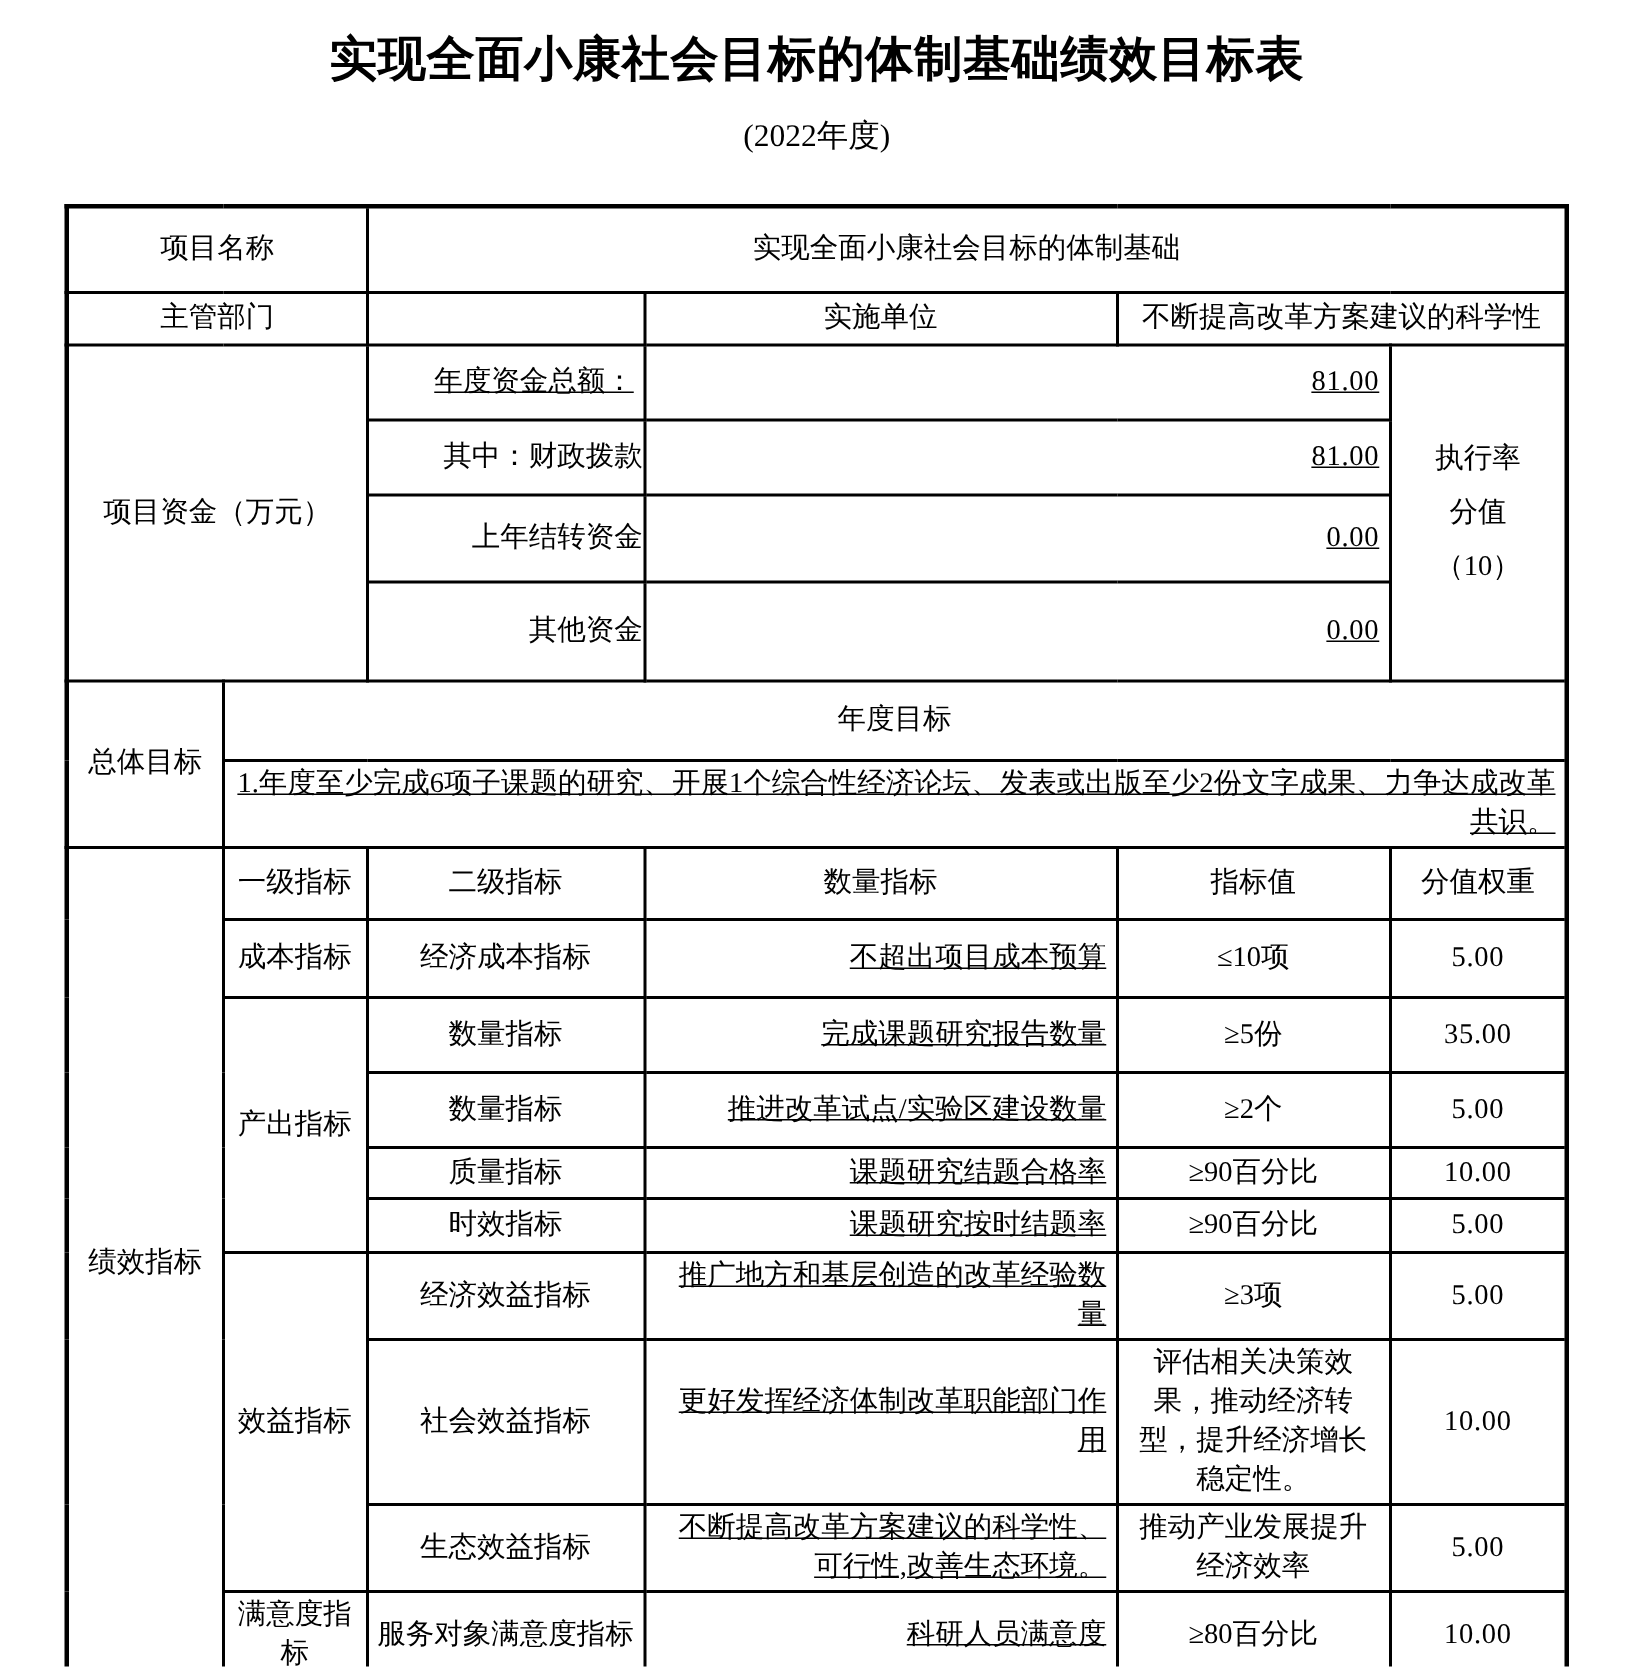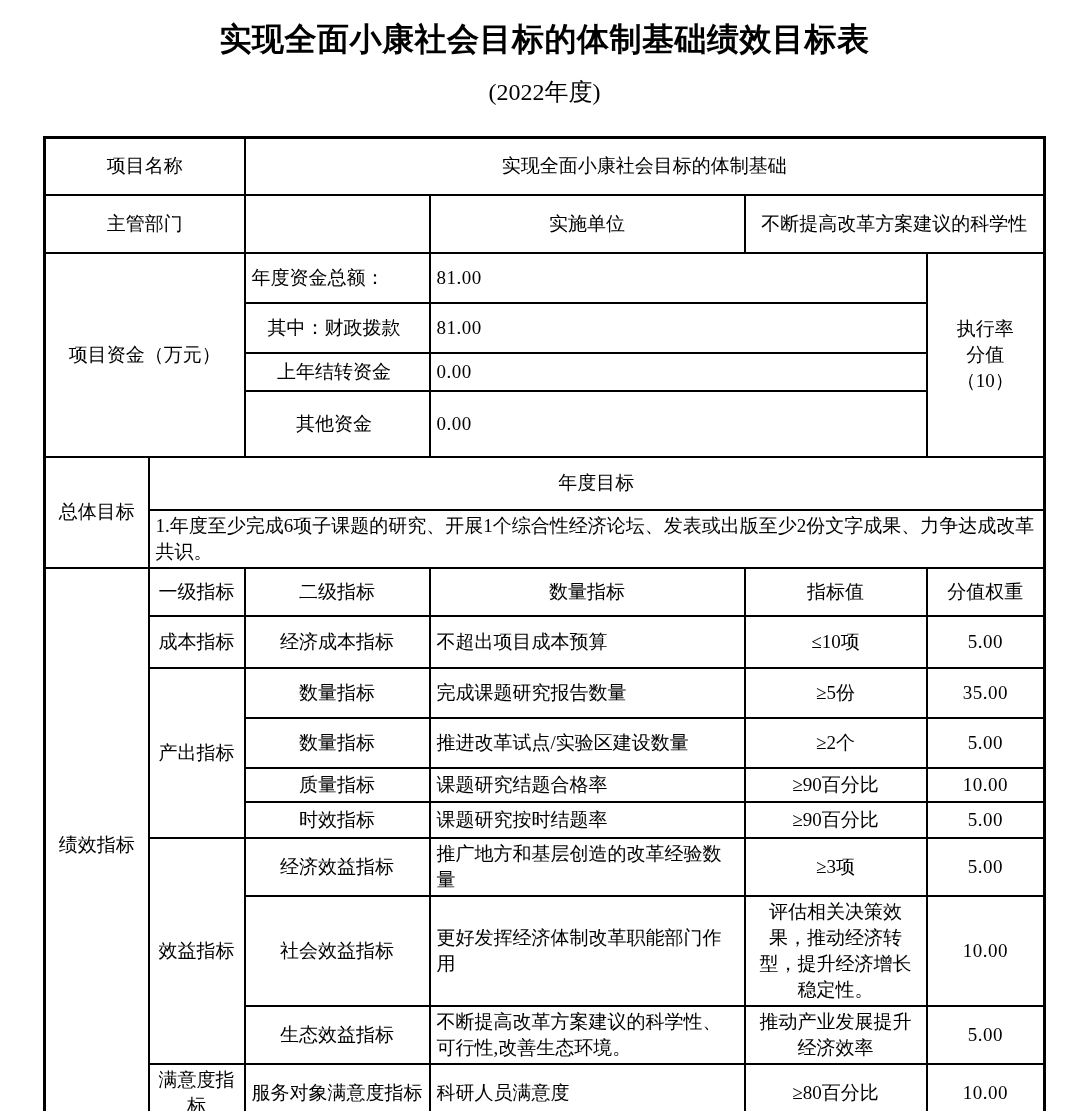--- a/index.html
+++ b/index.html
@@ -10,37 +10,37 @@
     color: #000000;
   }
   .doc-title {
     position: absolute; left: 0; top: 18px; width: 1089px;
     text-align: center; font-size: 32px; font-weight: 700;
     font-family: "Liberation Sans", "DejaVu Sans", sans-serif;
     letter-spacing: 0.5px;
   }
   .doc-subtitle {
     position: absolute; left: 0; top: 76px; width: 1089px;
-    text-align: center; font-size: 24px; font-weight: 400;
+    text-align: center; font-size: 21px; font-weight: 400;
   }
   table.main {
     position: absolute; left: 43px; top: 136px;
     width: 1000px; border-collapse: collapse; table-layout: fixed;
     border: 3px solid #000;
   }
   td {
     border: 2px solid #000;
     font-size: 19px; line-height: 26px;
     text-align: center; vertical-align: middle;
     padding: 2px 6px; overflow: hidden;
     word-break: break-all;
   }
-  td.al { text-align: left; }
-  td.ar { text-align: center; padding-right: 12px; }
-  td.pre { white-space: pre-line; line-height: 26px; }
+  td.al { text-align: right; text-decoration: underline; }
+  td.ar { text-align: right; padding-right: 0; }
+  td.pre { white-space: pre-line; line-height: 36px; }
   td.num { letter-spacing: 0.5px; margin-left: 20px; }
 </style>
 </head>
 <body>
 
 <div class="doc-title">实现全面小康社会目标的体制基础绩效目标表</div>
 <div class="doc-subtitle">(2022年度)</div>
 
 <table class="main">
   <colgroup>
@@ -51,40 +51,40 @@
       <col style="width:182px">
       <col style="width:118px">
   </colgroup>
 
   <tbody>
       <tr style="height:57px">
     <td colspan="2">项目名称</td>
     <td colspan="4">实现全面小康社会目标的体制基础</td>
   </tr>
 
-  <tr style="height:58px">
+  <tr style="height:35px">
     <td colspan="2">主管部门</td>
     <td></td>
     <td>实施单位</td>
     <td colspan="2">不断提高改革方案建议的科学性</td>
   </tr>
 
   <tr style="height:50px">
     <td colspan="2" rowspan="4">项目资金（万元）</td>
     <td class="al">年度资金总额：</td>
     <td colspan="2" class="al num">81.00</td>
     <td rowspan="4" class="pre">执行率
 分值
 （10）</td>
   </tr>
   <tr style="height:50px">
     <td class="ar">其中：财政拨款</td>
     <td colspan="2" class="al num">81.00</td>
   </tr>
-  <tr style="height:38px">
+  <tr style="height:58px">
     <td class="ar">上年结转资金</td>
     <td colspan="2" class="al num">0.00</td>
   </tr>
   <tr style="height:66px">
     <td class="ar">其他资金</td>
     <td colspan="2" class="al num">0.00</td>
   </tr>
 
   <tr style="height:53px">
     <td rowspan="2">总体目标</td>

